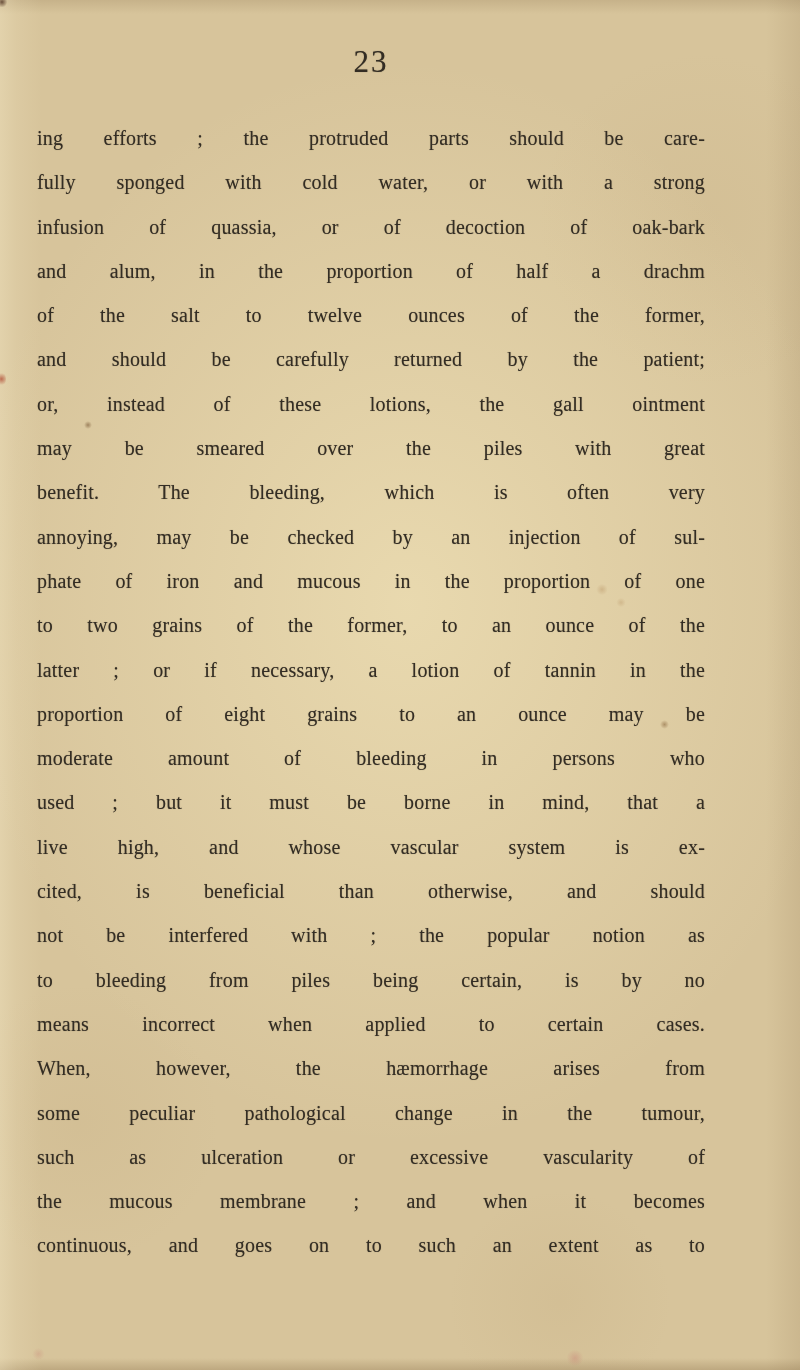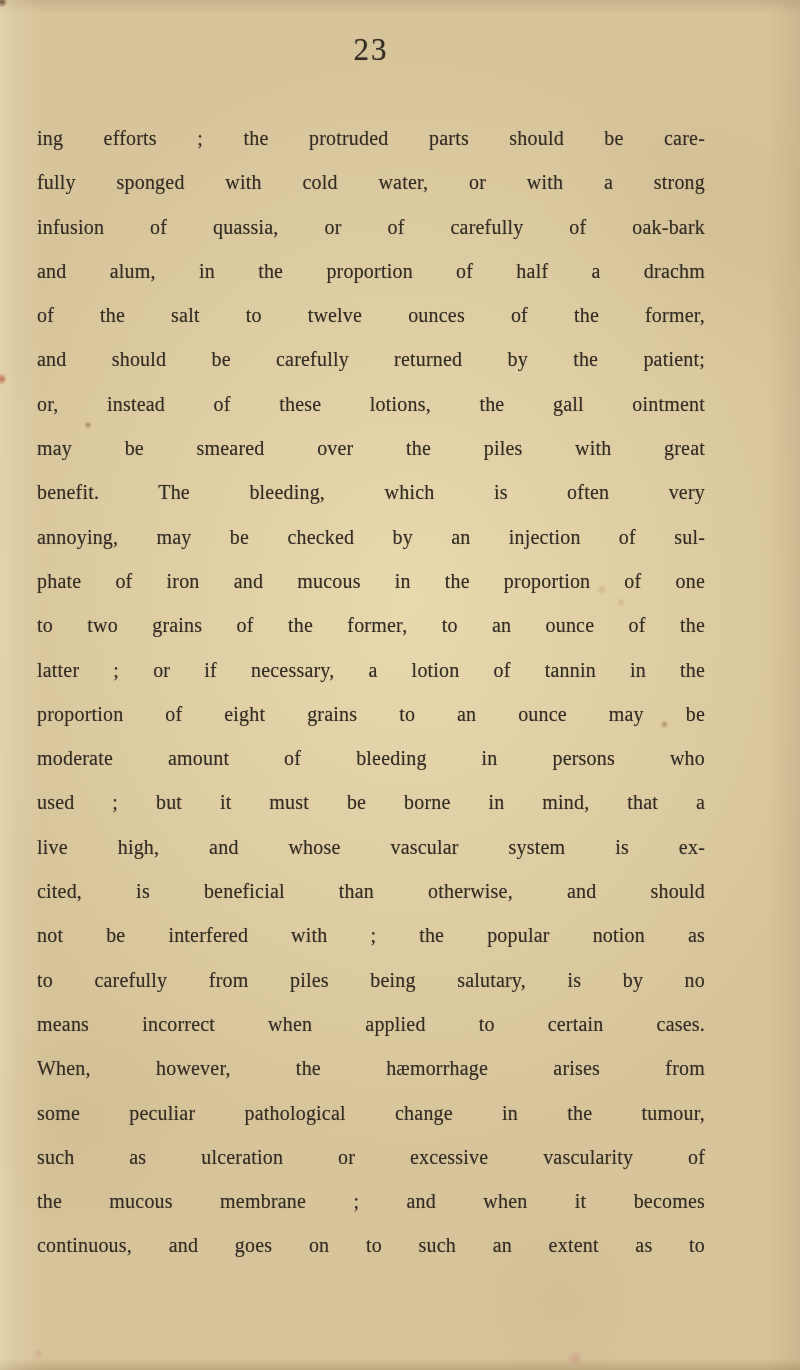--- a/index.html
+++ b/index.html
@@ -28,21 +28,21 @@
       
       radial-gradient(circle 200px at 10% 82%, rgba(175,145,98,0.10), transparent 70%),
       radial-gradient(circle 240px at 88% 16%, rgba(175,145,98,0.09), transparent 70%),
       radial-gradient(circle 160px at 70% 95%, rgba(175,145,98,0.10), transparent 70%),
       var(--paper, #d7c49b);
   }
 
   .page-number {
     position: absolute;
     left: 37px;
-    top: 32px;
+    top: 44px;
     width: 668px;
     text-align: center;
     font-family: "Liberation Serif", "DejaVu Serif", serif;
     font-size: 31px;
     letter-spacing: 2px;
     color: var(--ink, #332d24);
     text-shadow: 0 0 1px rgba(45,35,22,0.45);
   }
 
   .text-block {
@@ -82,38 +82,38 @@
 </head>
 <body>
 
 <div class="scan">
 
   <div class="page-number">23</div>
 
   <div class="text-block">
     <div class="line">ing efforts ; the protruded parts should be care-</div>
     <div class="line">fully sponged with cold water, or with a strong</div>
-    <div class="line">infusion of quassia, or of carefully of oak-bark</div>
+    <div class="line">infusion of quassia, or of decoction of oak-bark</div>
     <div class="line">and alum, in the proportion of half a drachm</div>
     <div class="line">of the salt to twelve ounces of the former,</div>
     <div class="line">and should be carefully returned by the patient;</div>
     <div class="line">or, instead of these lotions, the gall ointment</div>
     <div class="line">may be smeared over the piles with great</div>
     <div class="line">benefit. The bleeding, which is often very</div>
     <div class="line">annoying, may be checked by an injection of sul-</div>
     <div class="line">phate of iron and mucous in the proportion of one</div>
     <div class="line">to two grains of the former, to an ounce of the</div>
     <div class="line">latter ; or if necessary, a lotion of tannin in the</div>
     <div class="line">proportion of eight grains to an ounce may be</div>
     <div class="line">moderate amount of bleeding in persons who</div>
     <div class="line">used ; but it must be borne in mind, that a</div>
     <div class="line">live high, and whose vascular system is ex-</div>
     <div class="line">cited, is beneficial than otherwise, and should</div>
     <div class="line">not be interfered with ; the popular notion as</div>
-    <div class="line">to carefully from piles being salutary, is by no</div>
+    <div class="line">to bleeding from piles being certain, is by no</div>
     <div class="line">means incorrect when applied to certain cases.</div>
     <div class="line">When, however, the hæmorrhage arises from</div>
     <div class="line">some peculiar pathological change in the tumour,</div>
     <div class="line">such as ulceration or excessive vascularity of</div>
     <div class="line">the mucous membrane ; and when it becomes</div>
     <div class="line">continuous, and goes on to such an extent as to</div>
   </div>
 
   <div class="stain stain-corner"></div>
   <div class="stain stain-red-edge"></div>

